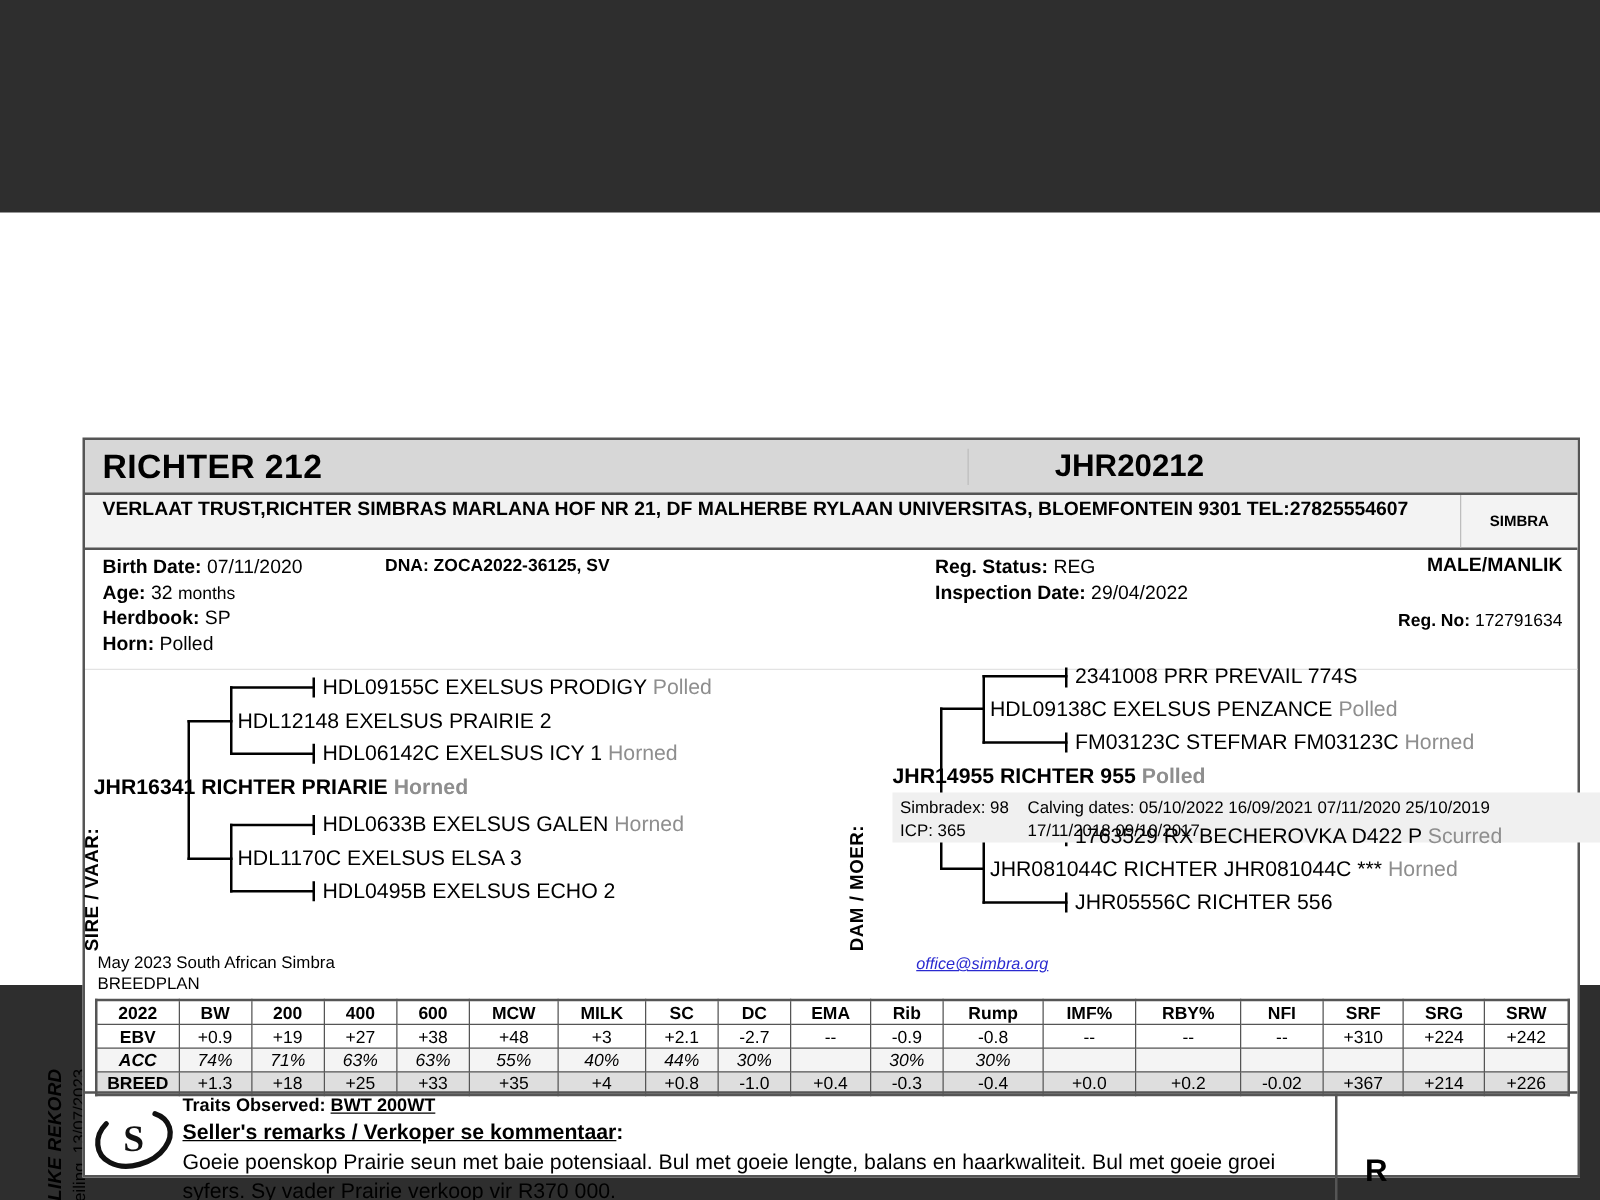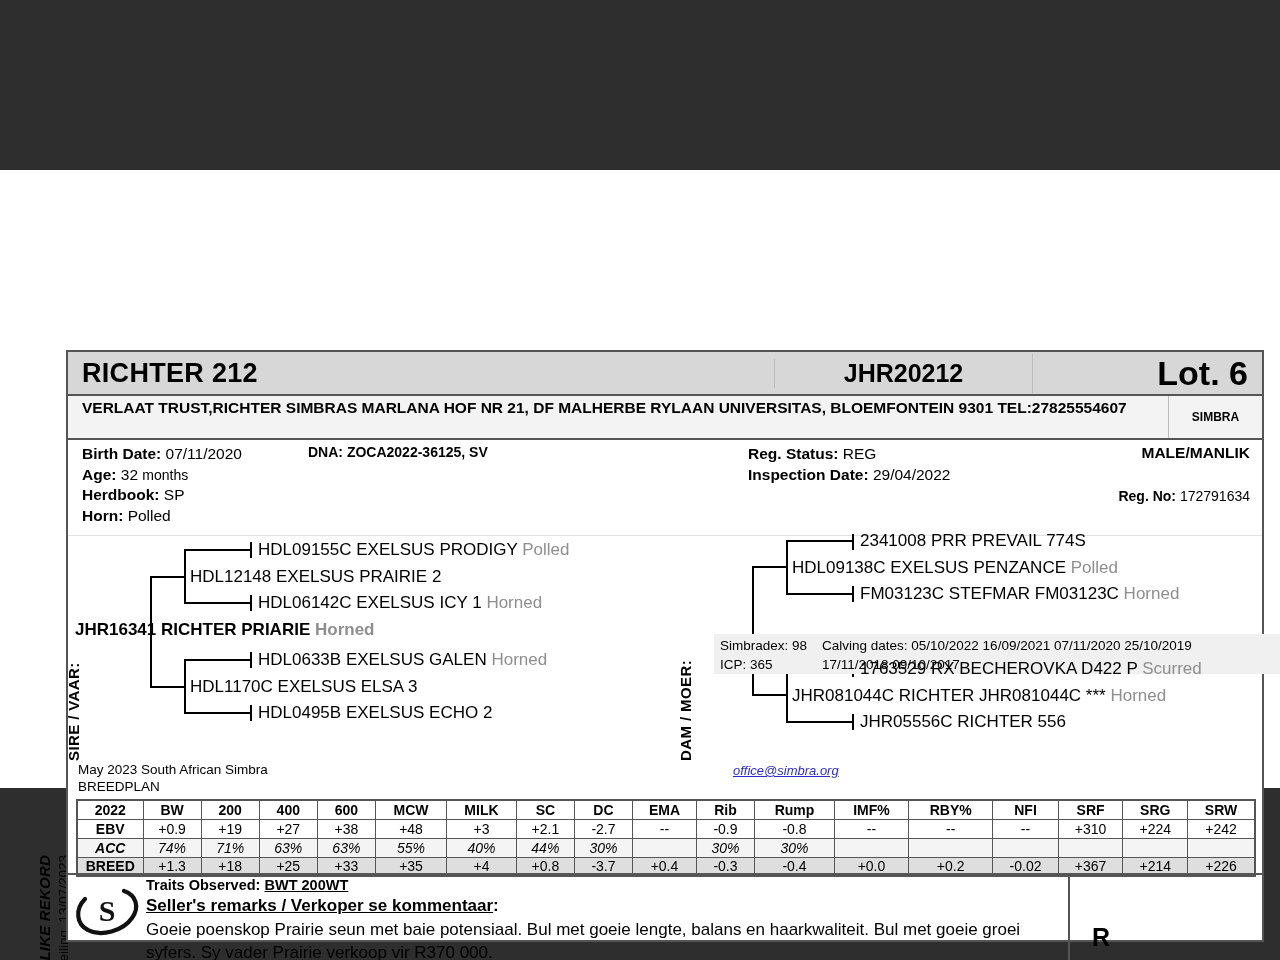--- a/index.html
+++ b/index.html
@@ -229,21 +229,20 @@
     <div class="side-label">
       <div class="side-rot a">OFFICIAL RECORD / AMPTELIKE REKORD</div>
       <div class="side-rot b">Richter Simbras 18de Produksie Aanlynveiling, 13/07/2023</div>
     </div>
 
     <div class="card">
 
       <div class="title-row">
         <div class="title-name">RICHTER 212</div>
         <div class="title-reg">JHR20212</div>
-        <div class="title-lot">Lot. 6</div>
       </div>
 
       <div class="owner-row">
         <div class="owner-text">VERLAAT TRUST,RICHTER SIMBRAS MARLANA HOF NR 21,  DF MALHERBE RYLAAN UNIVERSITAS,  BLOEMFONTEIN 9301 TEL:27825554607</div>
         <div class="owner-breed">SIMBRA</div>
       </div>
 
       <div class="info-row">
 
         <div class="info-left">
@@ -366,20 +365,24 @@
           </div>
           <div class="nm" style="left:112px; top:22px;">
             <span>HDL09138C EXELSUS PENZANCE</span>
             <span class="horn">Polled</span>
           </div>
           <div class="nm" style="left:180px; top:48px;">
             <span>FM03123C STEFMAR FM03123C</span>
             <span class="horn">Horned</span>
           </div>
 
+          <div class="nm bold" style="left:34px; top:75px;">
+            <span>JHR14955 RICHTER 955</span>
+            <span class="horn">Polled</span>
+          </div>
 
           <div class="dambox" style="left:34px; top:98px; width:640px; height:40px;">
             <span class="c1">Simbradex: 98</span>
             <span class="c2">ICP: 365</span>
             <span class="d1">Calving dates: 05/10/2022  16/09/2021  07/11/2020  25/10/2019</span>
             <span class="d2">17/11/2018  09/10/2017</span>
           </div>
 
           <div class="nm" style="left:180px; top:123px;">
             <span>1763529 RX BECHEROVKA D422 P</span>
@@ -466,21 +469,21 @@
               </tr>
               <tr class="brd">
                 <td class="k">BREED</td>
                 <td>+1.3</td>
                 <td>+18</td>
                 <td>+25</td>
                 <td>+33</td>
                 <td>+35</td>
                 <td>+4</td>
                 <td>+0.8</td>
-                <td>-3.7</td>
+                <td>-1.0</td>
                 <td>+0.4</td>
                 <td>-0.3</td>
                 <td>-0.4</td>
                 <td>+0.0</td>
                 <td>+0.2</td>
                 <td>-0.02</td>
                 <td>+367</td>
                 <td>+214</td>
                 <td>+226</td>
               </tr>

